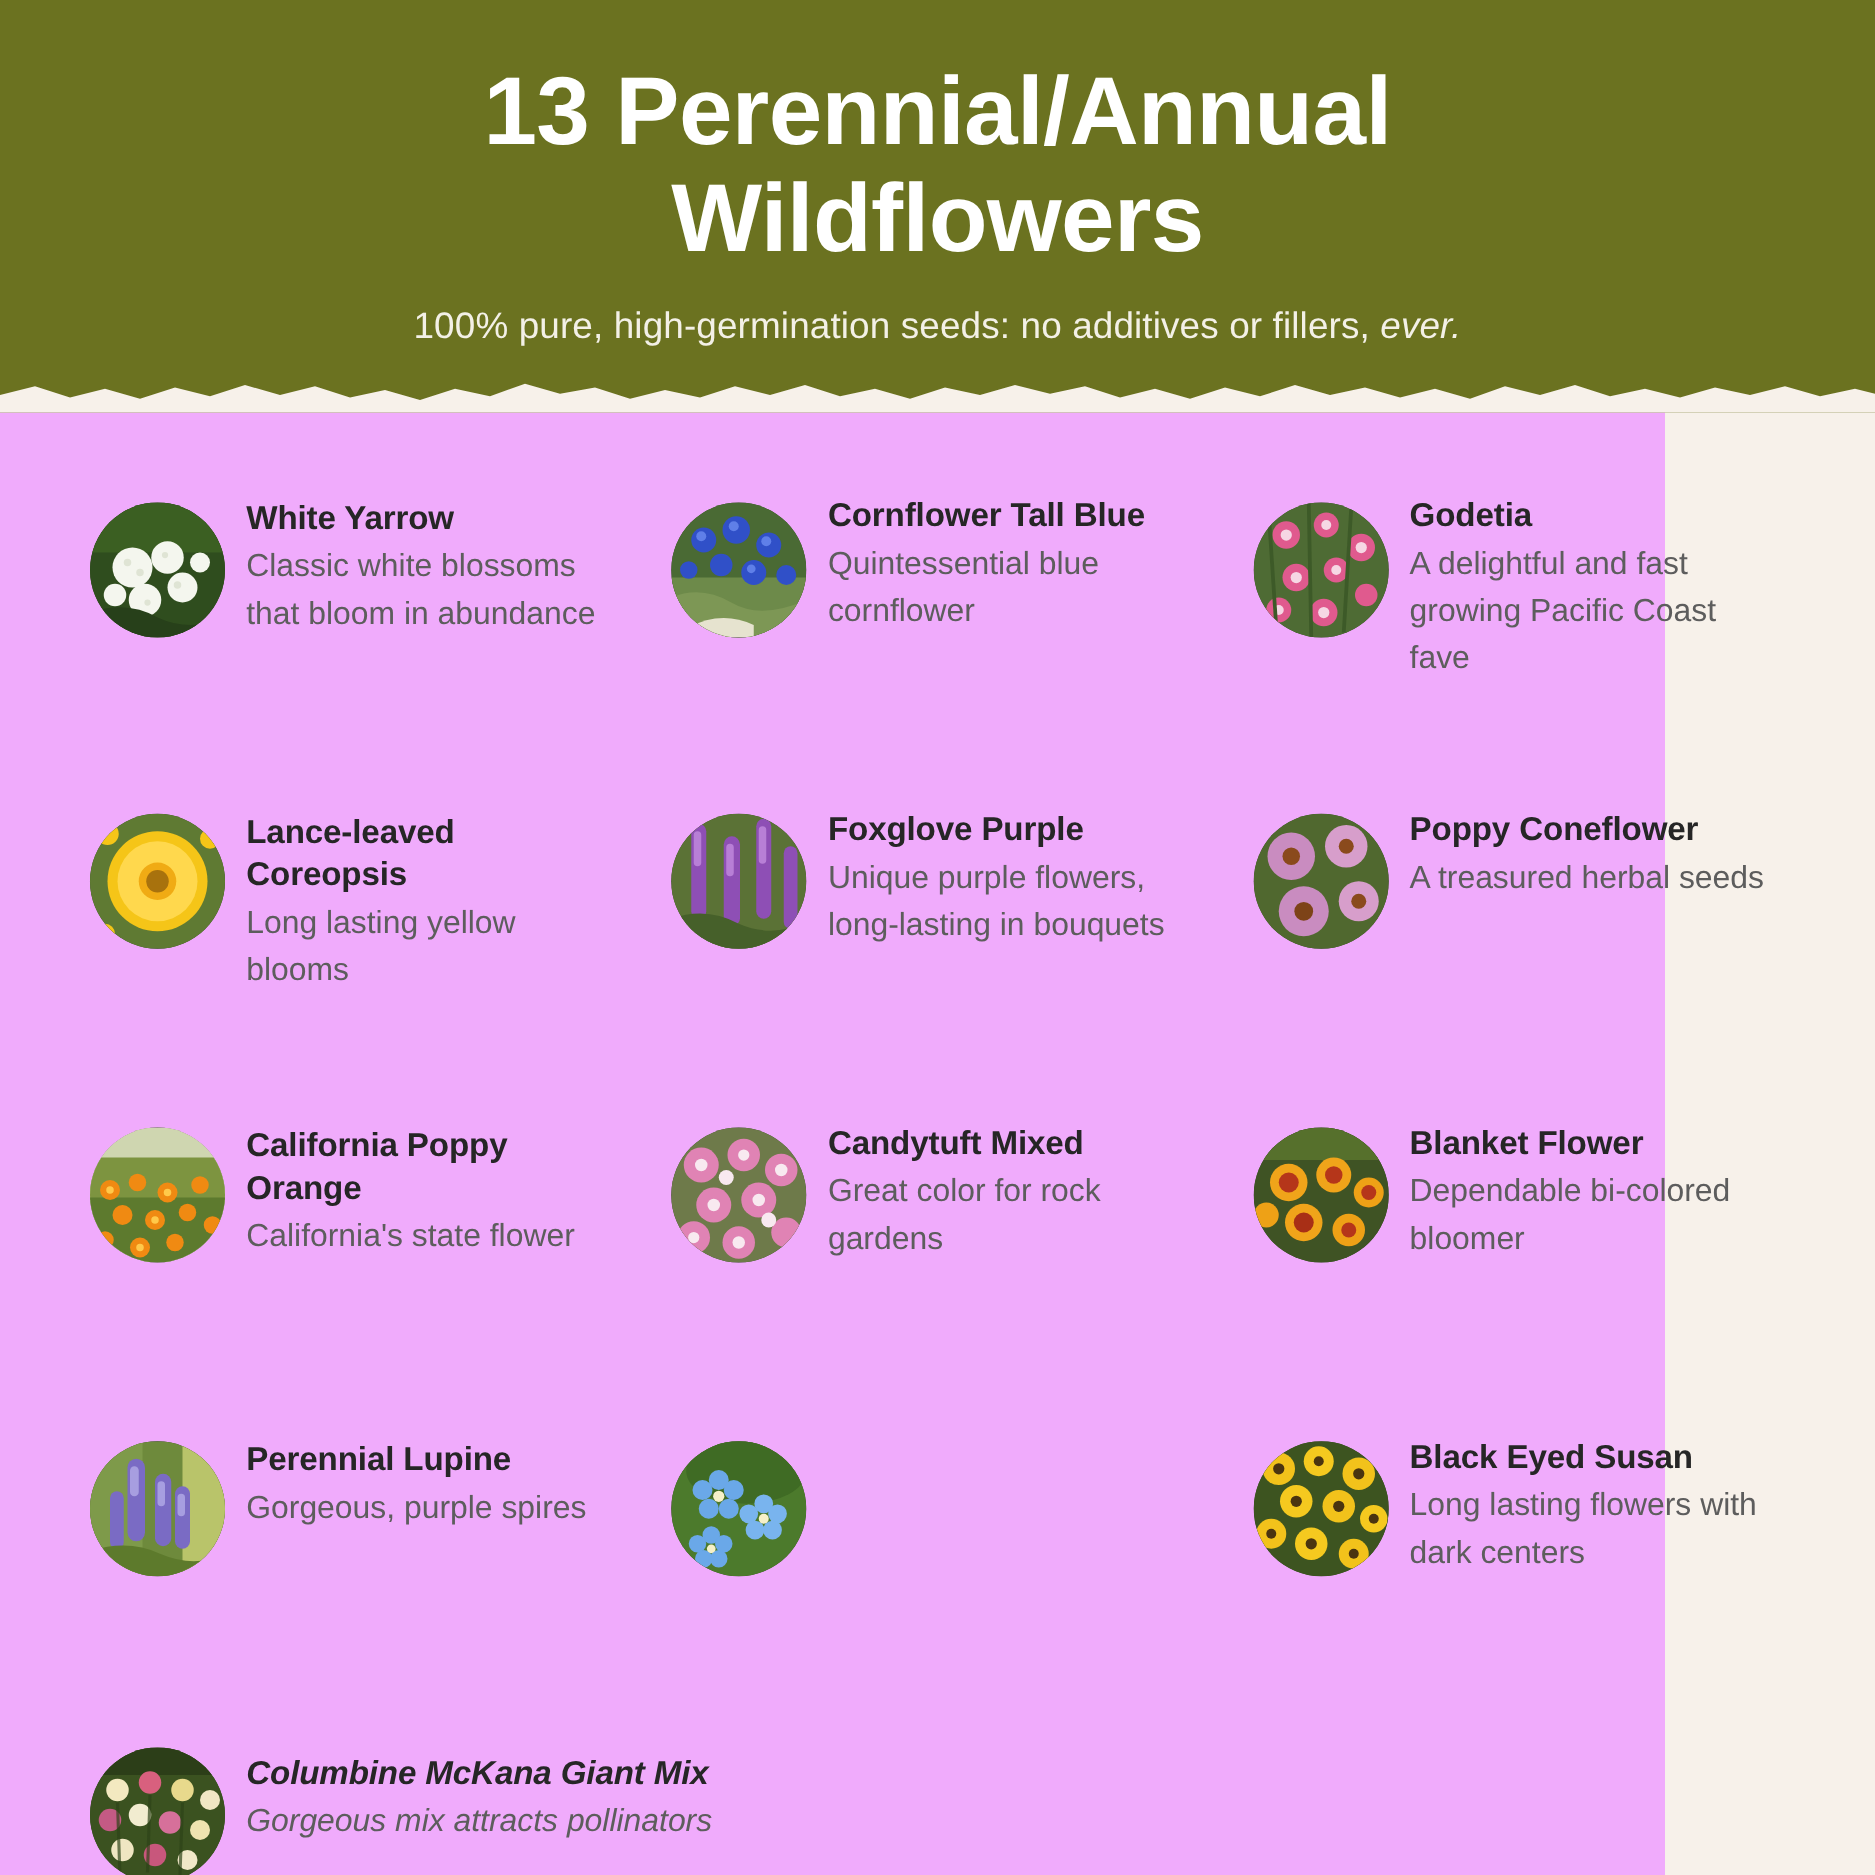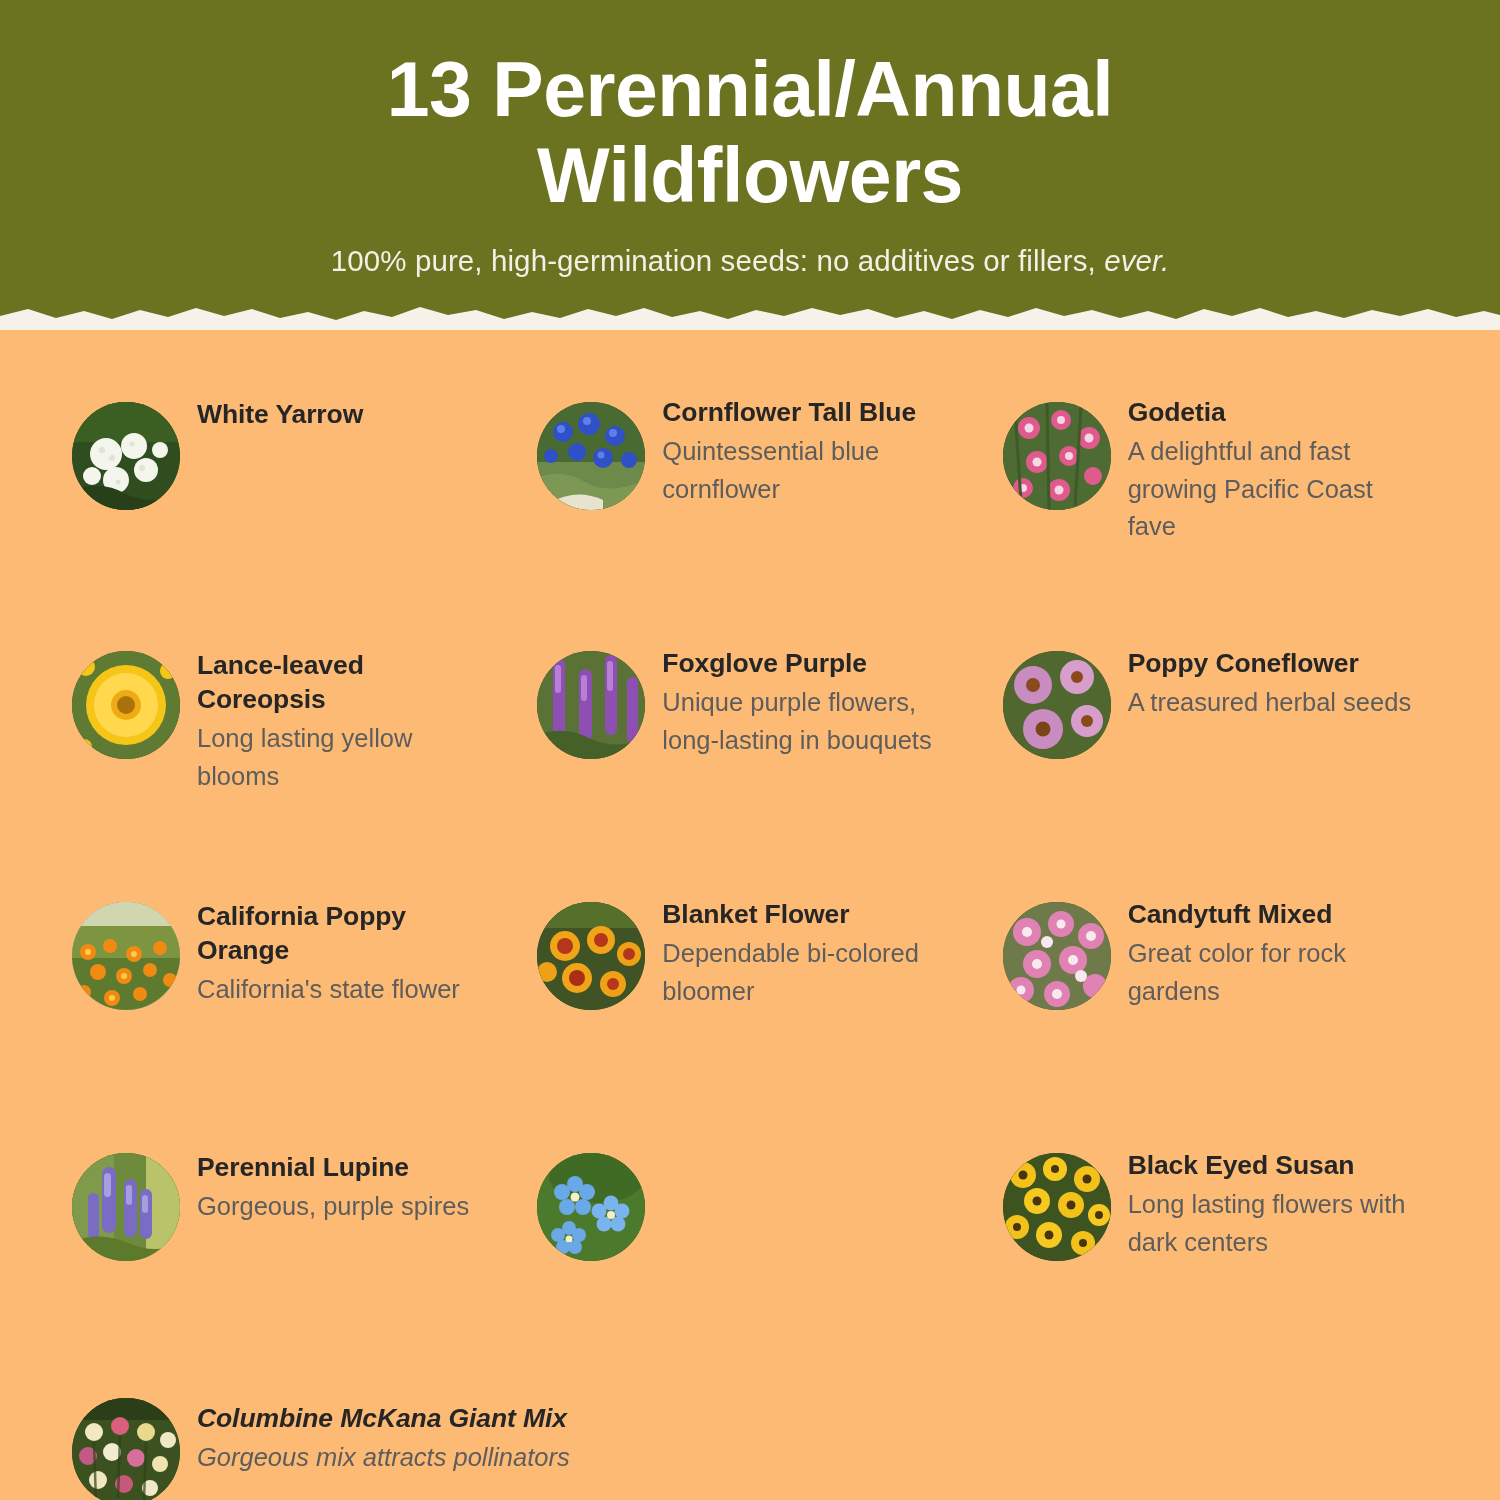--- a/index.html
+++ b/index.html
@@ -4,22 +4,22 @@
 <style>
   * { box-sizing: border-box; margin: 0; padding: 0; }
   html, body {
     width: 1500px; height: 1500px;
     font-family: "Liberation Sans", sans-serif;
     background: #f7f1ea;
     overflow: hidden;
   }
   #page {
     position: relative;
-    width: 1500px; height: 1500px;
-    background: #fdba74;
+    width: 1332px; height: 1500px;
+    background: #f0abfc;
   }
 
   
   .header {
     position: relative;
     width: 1500px;
     height: 330px;
     background: #6b7220;
     overflow: hidden;
   }
@@ -144,20 +144,21 @@
               <circle cx="40" cy="56" r="3"></circle>
             <circle cx="60" cy="42" r="2.5"></circle>
               <circle cx="70" cy="66" r="3"></circle>
             <circle cx="46" cy="80" r="2.5"></circle>
           </g>
           <path d="M0 88 Q30 78 54 92 Q80 104 108 92 L108 108 L0 108 Z" fill="#27401a"></path>
         </svg>
       </div>
       <div class="text">
         <div class="name">White Yarrow</div>
+        <div class="desc">Classic white blossoms that bloom in abundance</div>
       </div>
     </div>
 
     <div class="item col2" data-row="r1">
       <div class="thumb">
         <svg viewBox="0 0 108 108">
           <rect width="108" height="108" fill="#4a6a34"></rect>
           <rect y="60" width="108" height="48" fill="#6d8a4a"></rect>
           <g fill="#3050c8">
             <circle cx="26" cy="30" r="10"></circle>
@@ -320,20 +321,53 @@
               <circle cx="40" cy="96" r="3"></circle>
           </g>
         </svg>
       </div>
       <div class="text">
         <div class="name">California Poppy Orange</div>
         <div class="desc">California's state flower</div>
       </div>
     </div>
 
+    <div class="item col3" data-row="r3">
+      <div class="thumb">
+        <svg viewBox="0 0 108 108">
+          <rect width="108" height="108" fill="#6e7a4a"></rect>
+          <g fill="#e083b4">
+            <circle cx="24" cy="30" r="14"></circle>
+              <circle cx="58" cy="22" r="13"></circle>
+            <circle cx="88" cy="34" r="13"></circle>
+              <circle cx="34" cy="62" r="14"></circle>
+            <circle cx="70" cy="58" r="14"></circle>
+              <circle cx="18" cy="88" r="13"></circle>
+            <circle cx="54" cy="92" r="13"></circle>
+              <circle cx="92" cy="84" r="12"></circle>
+          </g>
+          <g fill="#f8e9f0">
+            <circle cx="24" cy="30" r="5"></circle>
+              <circle cx="58" cy="22" r="4.5"></circle>
+            <circle cx="88" cy="34" r="5"></circle>
+              <circle cx="34" cy="62" r="5"></circle>
+            <circle cx="70" cy="58" r="5"></circle>
+              <circle cx="54" cy="92" r="5"></circle>
+            <circle cx="18" cy="88" r="4.5"></circle>
+            <circle cx="44" cy="40" r="6"></circle>
+              <circle cx="78" cy="74" r="6"></circle>
+          </g>
+        </svg>
+      </div>
+      <div class="text">
+        <div class="name">Candytuft Mixed</div>
+        <div class="desc">Great color for rock gardens</div>
+      </div>
+    </div>
+
     <div class="item col2" data-row="r3">
       <div class="thumb">
         <svg viewBox="0 0 108 108">
           <rect width="108" height="108" fill="#3f5324"></rect>
           <rect y="0" width="108" height="26" fill="#56702c"></rect>
           <g>
             <circle cx="28" cy="44" r="15" fill="#f0a41a"></circle>
             <circle cx="28" cy="44" r="8" fill="#b5361a"></circle>
             <circle cx="64" cy="38" r="14" fill="#f0a41a"></circle>
             <circle cx="64" cy="38" r="7" fill="#b5361a"></circle>
@@ -343,53 +377,20 @@
             <circle cx="40" cy="76" r="8" fill="#a82f16"></circle>
             <circle cx="76" cy="82" r="13" fill="#eea116"></circle>
             <circle cx="76" cy="82" r="6" fill="#b5361a"></circle>
             <circle cx="10" cy="70" r="10" fill="#eea116"></circle>
           </g>
         </svg>
       </div>
       <div class="text">
         <div class="name">Blanket Flower</div>
         <div class="desc">Dependable bi-colored bloomer</div>
-      </div>
-    </div>
-
-    <div class="item col3" data-row="r3">
-      <div class="thumb">
-        <svg viewBox="0 0 108 108">
-          <rect width="108" height="108" fill="#6e7a4a"></rect>
-          <g fill="#e083b4">
-            <circle cx="24" cy="30" r="14"></circle>
-              <circle cx="58" cy="22" r="13"></circle>
-            <circle cx="88" cy="34" r="13"></circle>
-              <circle cx="34" cy="62" r="14"></circle>
-            <circle cx="70" cy="58" r="14"></circle>
-              <circle cx="18" cy="88" r="13"></circle>
-            <circle cx="54" cy="92" r="13"></circle>
-              <circle cx="92" cy="84" r="12"></circle>
-          </g>
-          <g fill="#f8e9f0">
-            <circle cx="24" cy="30" r="5"></circle>
-              <circle cx="58" cy="22" r="4.5"></circle>
-            <circle cx="88" cy="34" r="5"></circle>
-              <circle cx="34" cy="62" r="5"></circle>
-            <circle cx="70" cy="58" r="5"></circle>
-              <circle cx="54" cy="92" r="5"></circle>
-            <circle cx="18" cy="88" r="4.5"></circle>
-            <circle cx="44" cy="40" r="6"></circle>
-              <circle cx="78" cy="74" r="6"></circle>
-          </g>
-        </svg>
-      </div>
-      <div class="text">
-        <div class="name">Candytuft Mixed</div>
-        <div class="desc">Great color for rock gardens</div>
       </div>
     </div>
 
     <div class="item col1" data-row="r4">
       <div class="thumb">
         <svg viewBox="0 0 108 108">
           <rect width="108" height="108" fill="#6e8a3c"></rect>
           <rect x="0" y="0" width="42" height="108" fill="#7e9a4a"></rect>
           <rect x="74" y="0" width="34" height="108" fill="#b9c46a"></rect>
           <g fill="#7a6bc4">

